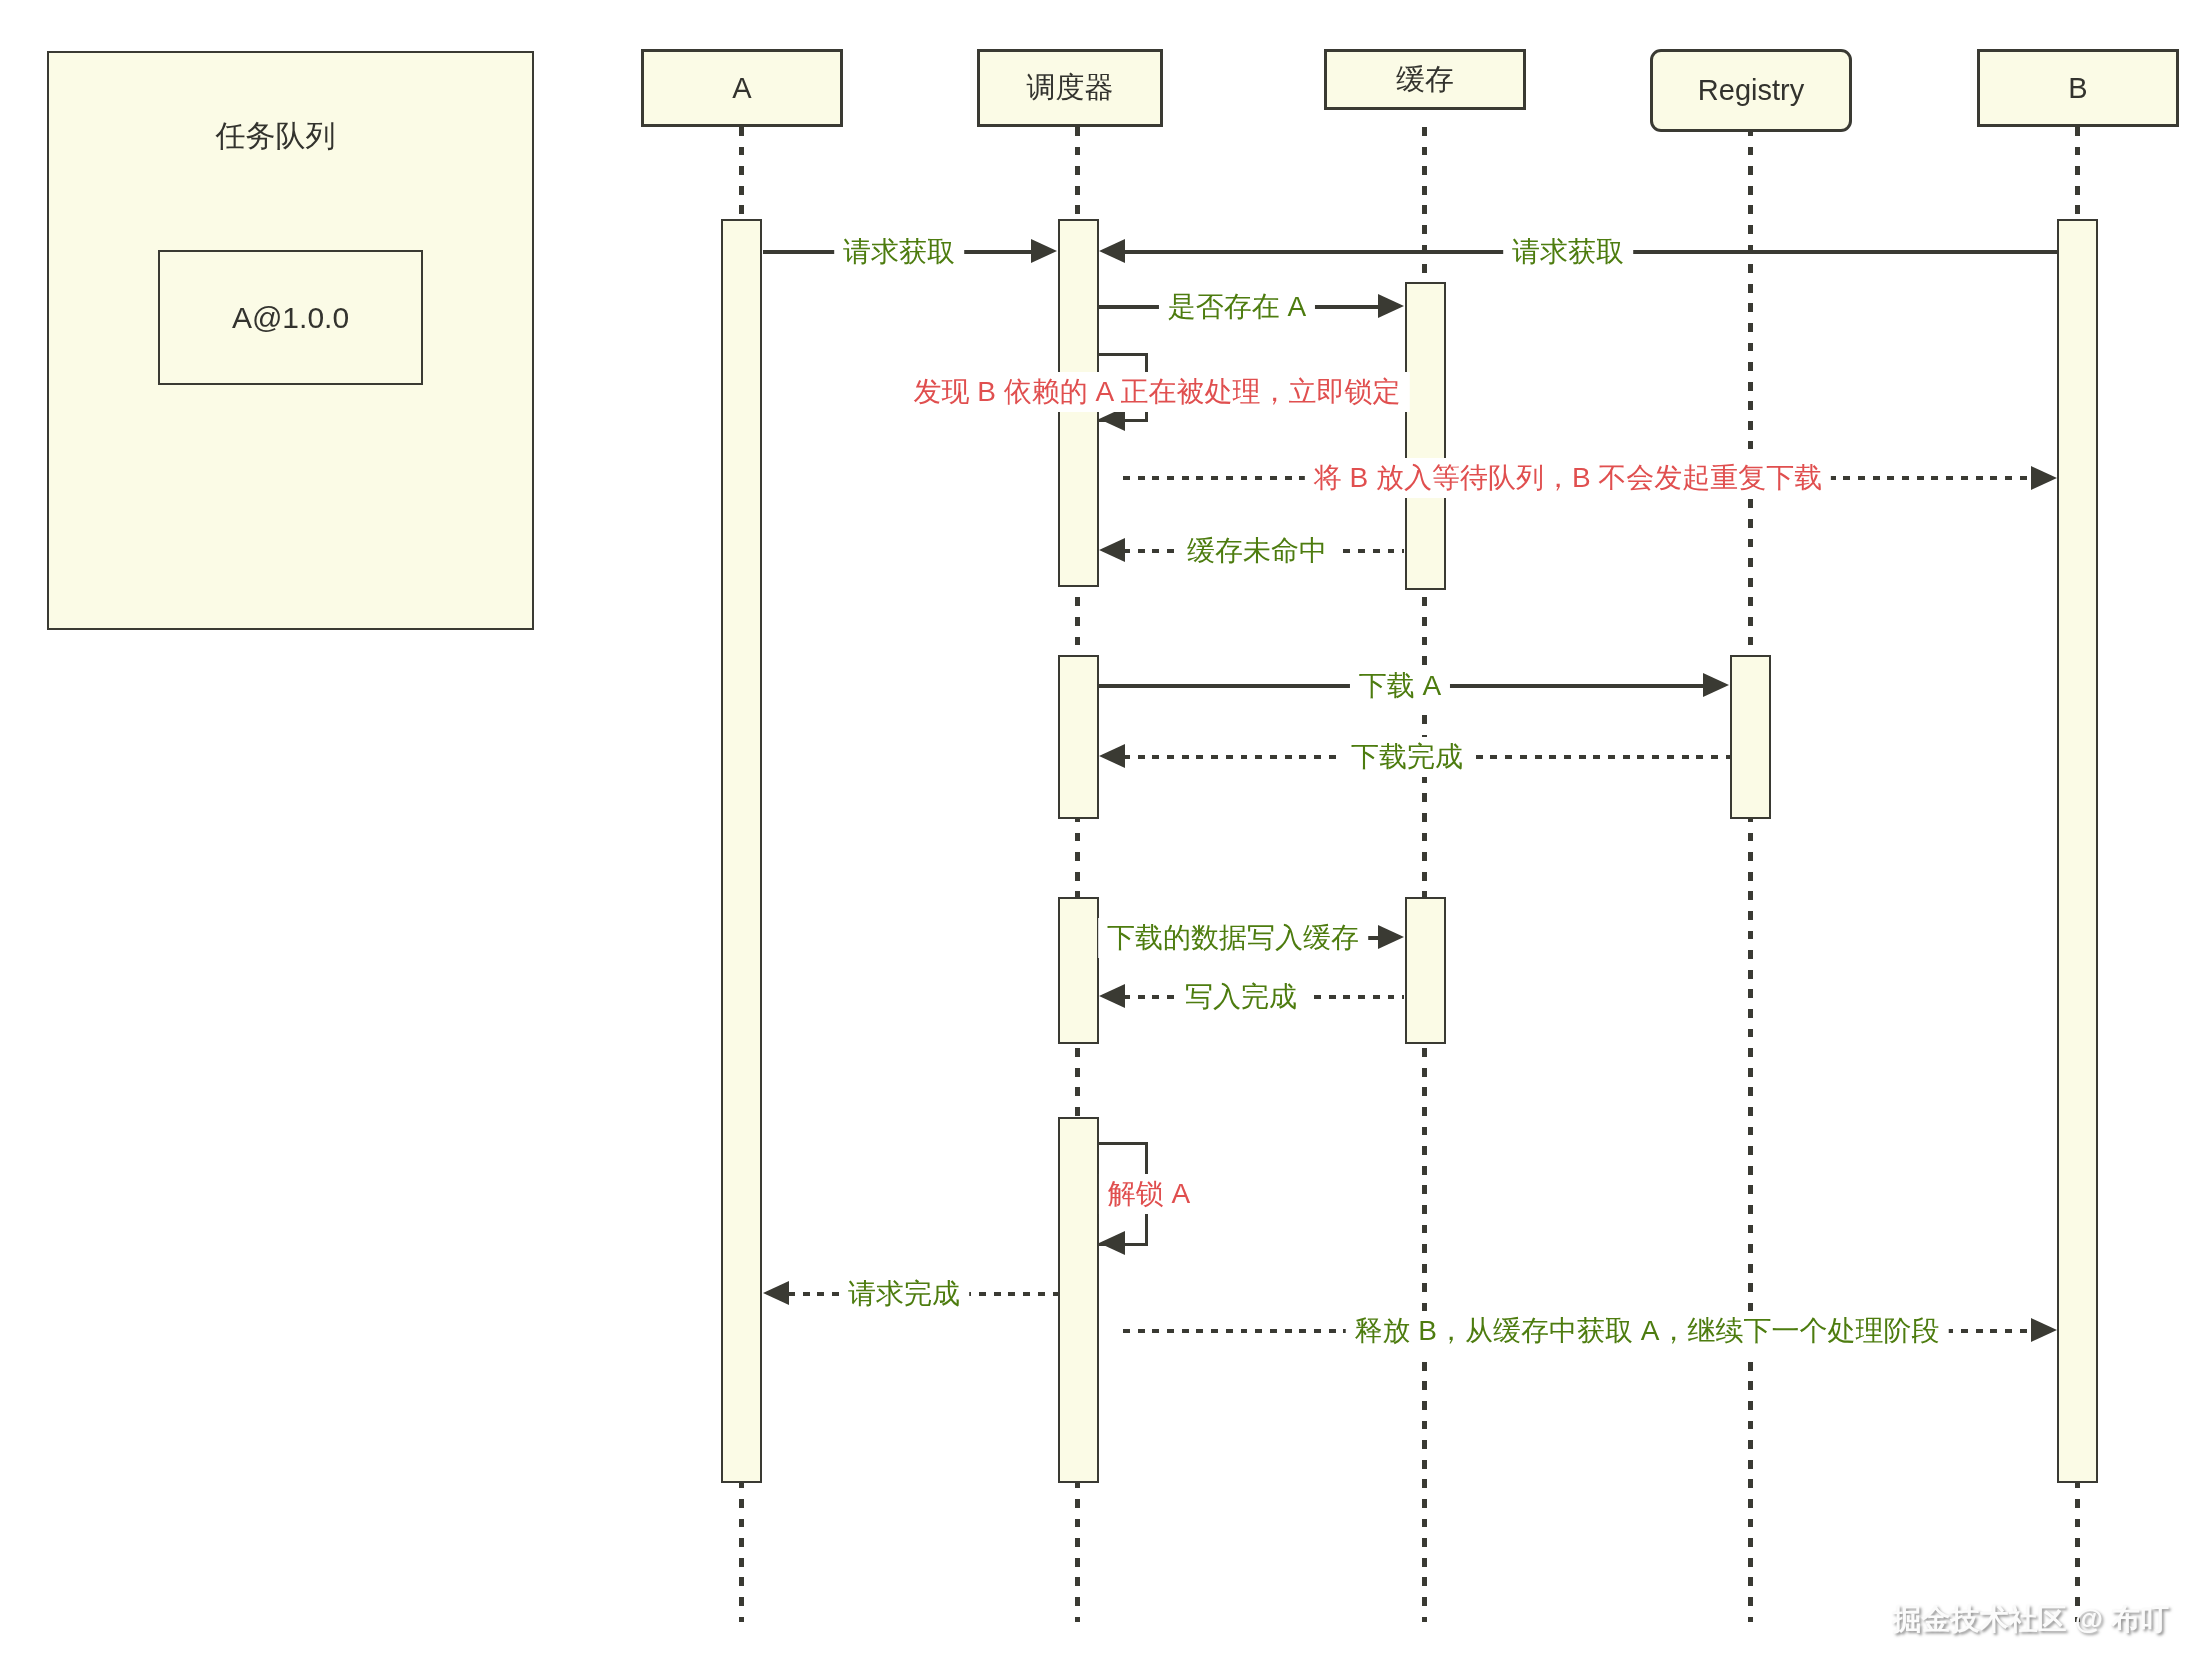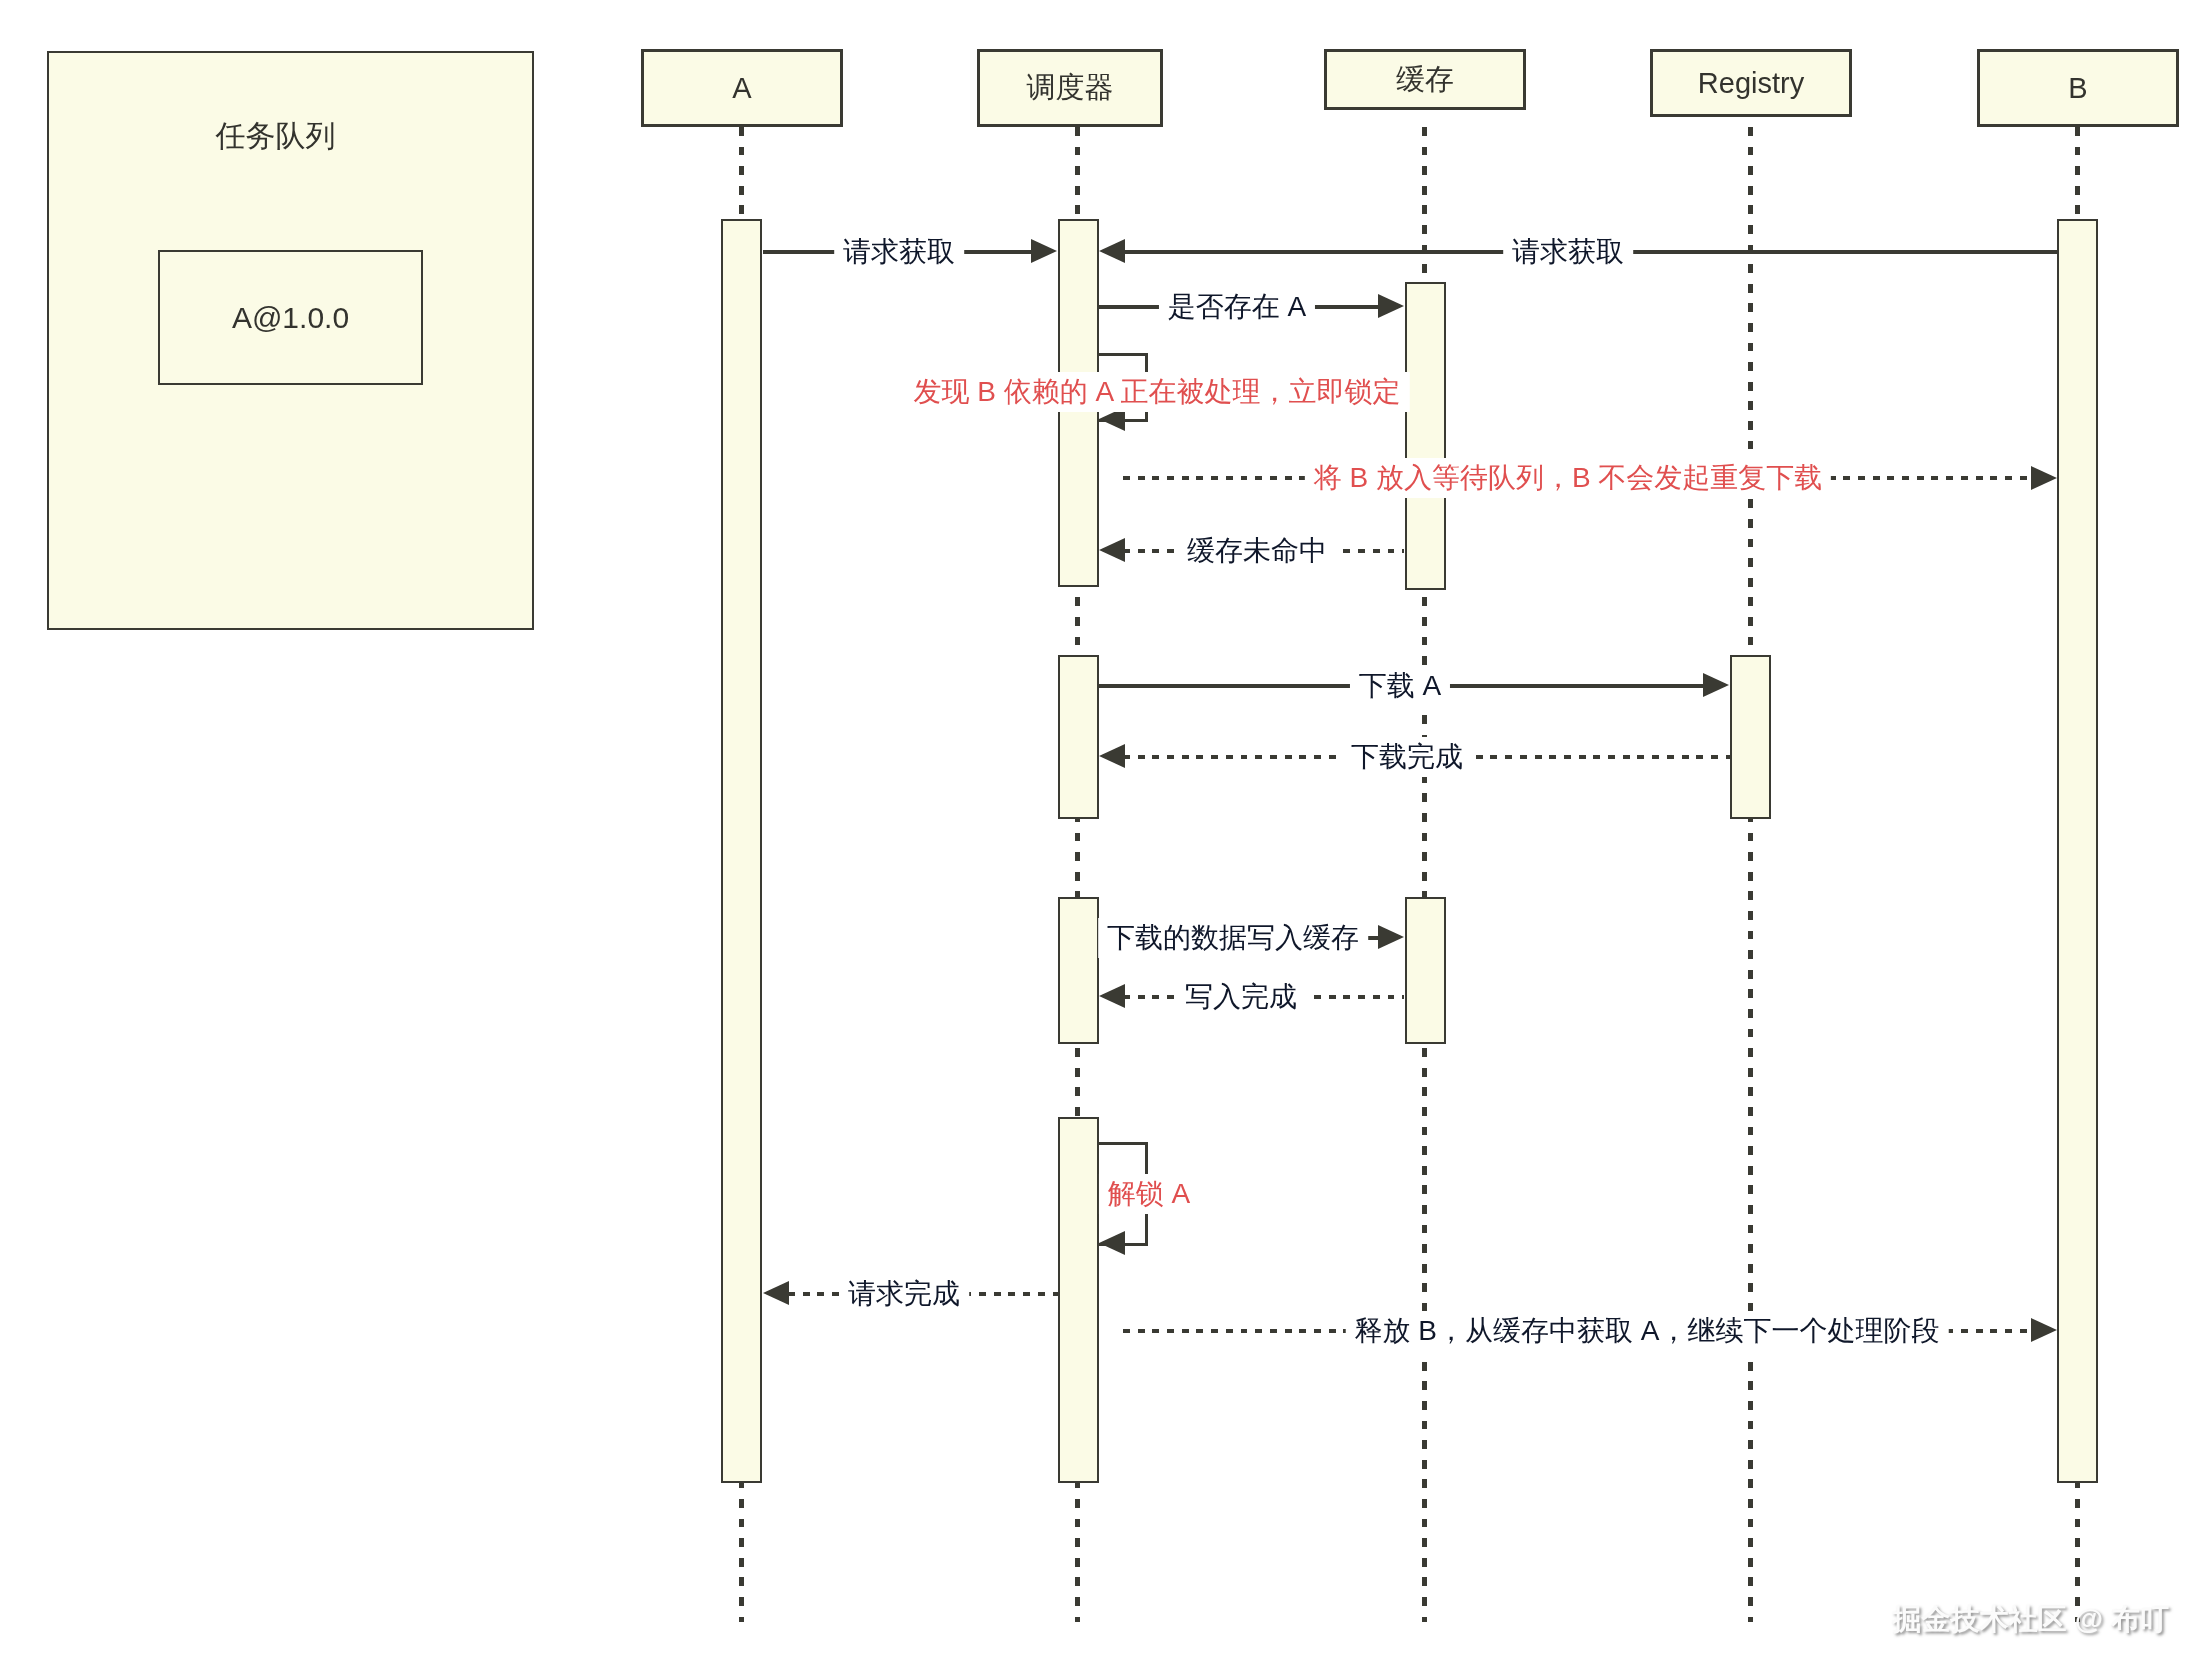--- a/index.html
+++ b/index.html
@@ -46,21 +46,21 @@
   .arr-left{border-right:26.5px solid #3a3a33;border-top:12.7px solid transparent;border-bottom:12.7px solid transparent;}
   .loop{
     position:absolute;z-index:3;box-sizing:border-box;
     border:3.9px solid #3a3a33;border-left:none;
     background:transparent;
   }
   .mlabel{
     position:absolute;transform:translate(-50%,-50%);
     background:#ffffff;padding:1px 8.8px;
     font-size:28px;white-space:nowrap;z-index:5;
-    color:#0f172a;
+    color:#4d7c0f;
   }
   .red{color:#e04f4f;}
   .watermark{
     position:absolute;z-index:6;
     font-size:29px;font-weight:bold;color:#fbfbfb;
     text-shadow:2px 2px 2.9px rgba(60,60,60,0.55);
     white-space:nowrap;
   }
 </style>
 </head>
@@ -74,21 +74,21 @@
 
   <div class="lifeline" style="left:739px;top:127px;height:1495px;"></div>
   <div class="lifeline" style="left:1075px;top:127px;height:1495px;"></div>
   <div class="lifeline" style="left:1422px;top:127px;height:1495px;"></div>
   <div class="lifeline" style="left:1748px;top:127px;height:1495px;"></div>
   <div class="lifeline" style="left:2075px;top:127px;height:1495px;"></div>
 
   <div class="box pbox" style="left:641px;top:49px;width:202px;height:78px;">A</div>
   <div class="box pbox" style="left:977px;top:49px;width:186px;height:78px;">调度器</div>
   <div class="box pbox" style="left:1324px;top:49px;width:202px;height:61px;">缓存</div>
-  <div class="box pbox" style="left:1650px;top:49px;width:202px;height:68px;">Registry</div>
+  <div class="box pbox" style="left:1650px;top:49px;width:202px;height:83px;border-radius:11px;">Registry</div>
   <div class="box pbox" style="left:1977px;top:49px;width:202px;height:78px;">B</div>
 
   <div class="bar" style="left:721px;top:219px;height:1264px;"></div>
   <div class="bar" style="left:2057px;top:219px;height:1264px;"></div>
   <div class="bar" style="left:1058px;top:219px;height:368px;"></div>
   <div class="bar" style="left:1405px;top:282px;height:308px;"></div>
   <div class="bar" style="left:1058px;top:655px;height:164px;"></div>
   <div class="bar" style="left:1730px;top:655px;height:164px;"></div>
   <div class="bar" style="left:1058px;top:897px;height:147px;"></div>
   <div class="bar" style="left:1405px;top:897px;height:147px;"></div>

